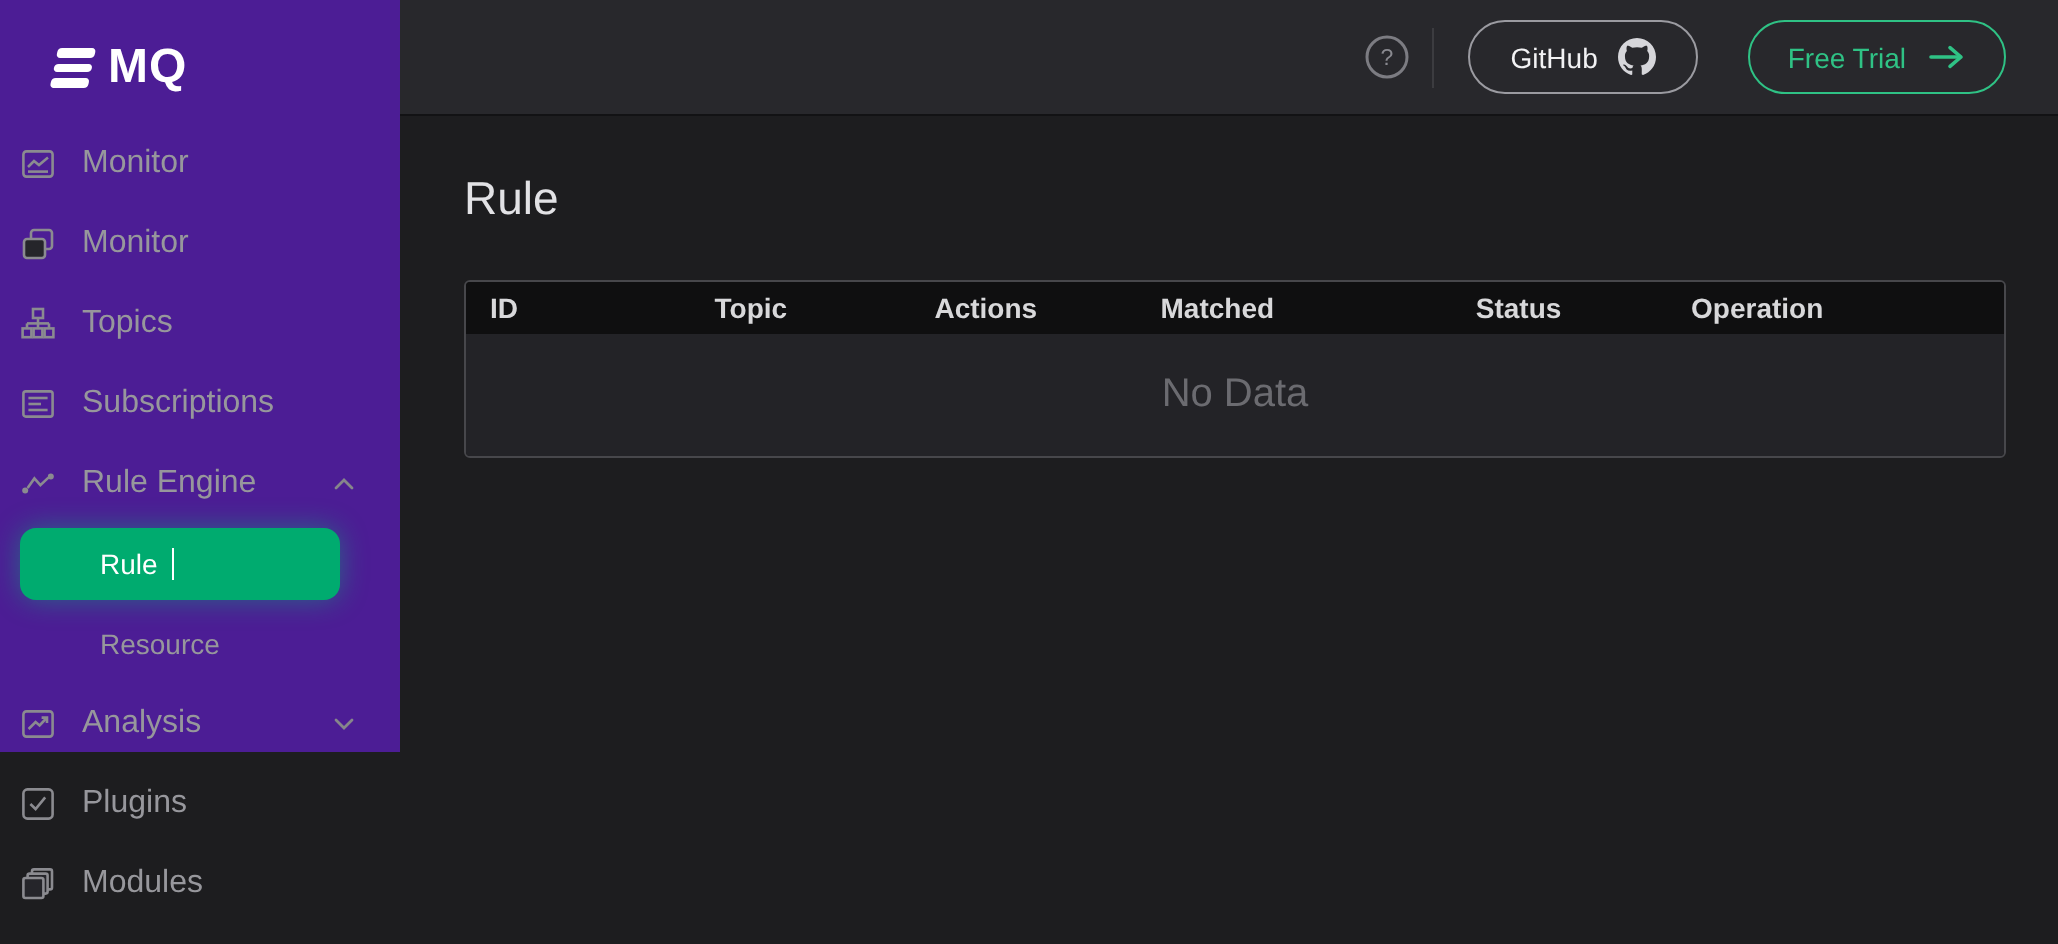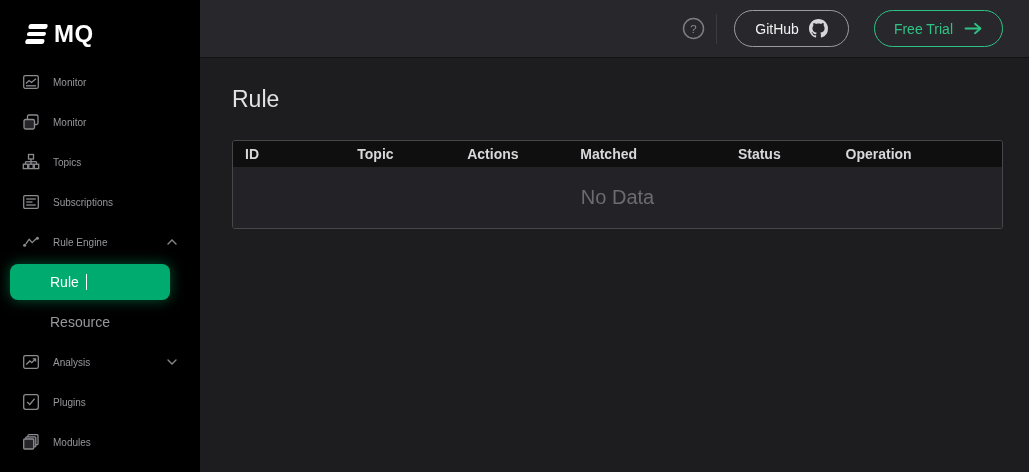--- a/index.html
+++ b/index.html
@@ -4,34 +4,34 @@
 <style>
   * { box-sizing: border-box; margin: 0; padding: 0; }
   html, body {
     width: 1029px; height: 472px;
     background: #1d1d1f;
     font-family: "Liberation Sans", sans-serif;
     overflow: hidden;
   }
   
   .sidebar {
-    position: absolute; left: 0; top: 0; width: 200px; height: 472px;
-    background: #000000; z-index: 3;
+    position: absolute; left: 0; top: 0; width: 200px; height: 376px;
+    background: #4c1d95; z-index: 3;
   }
   .logo {
     display: flex; align-items: center; gap: 8px;
     padding: 20px 0 10px 27px; height: 58px;
   }
   .logo-bars { display: flex; flex-direction: column; gap: 3px; transform: skewX(-12deg); }
   .logo-bars span { width: 19px; height: 4.5px; background: #ffffff; border-radius: 2px; display:block; }
   .logo-text { color: #ffffff; font-size: 24px; font-weight: 700; letter-spacing: 0.5px; }
   .nav { margin-top: 4px; }
   .nav-item {
     height: 40px; display: flex; align-items: center;
-    padding-left: 22px; color: #97979c; font-size: 10px;
+    padding-left: 10px; color: #97979c; font-size: 16px;
     position: relative; cursor: pointer; white-space: nowrap;
   }
   .nav-item .icon { width: 18px; height: 18px; margin-right: 13px; display: flex; align-items: center; justify-content: center; }
   .chevron { position: absolute; right: 23px; top: 17px; }
   .sub-item {
     height: 40px; display: flex; align-items: center;
     padding-left: 50px; color: #97979c; font-size: 14px; cursor: pointer;
   }
   .sub-item.active {
     height: 36px; margin: 2px 30px 2px 10px; padding-left: 40px;

